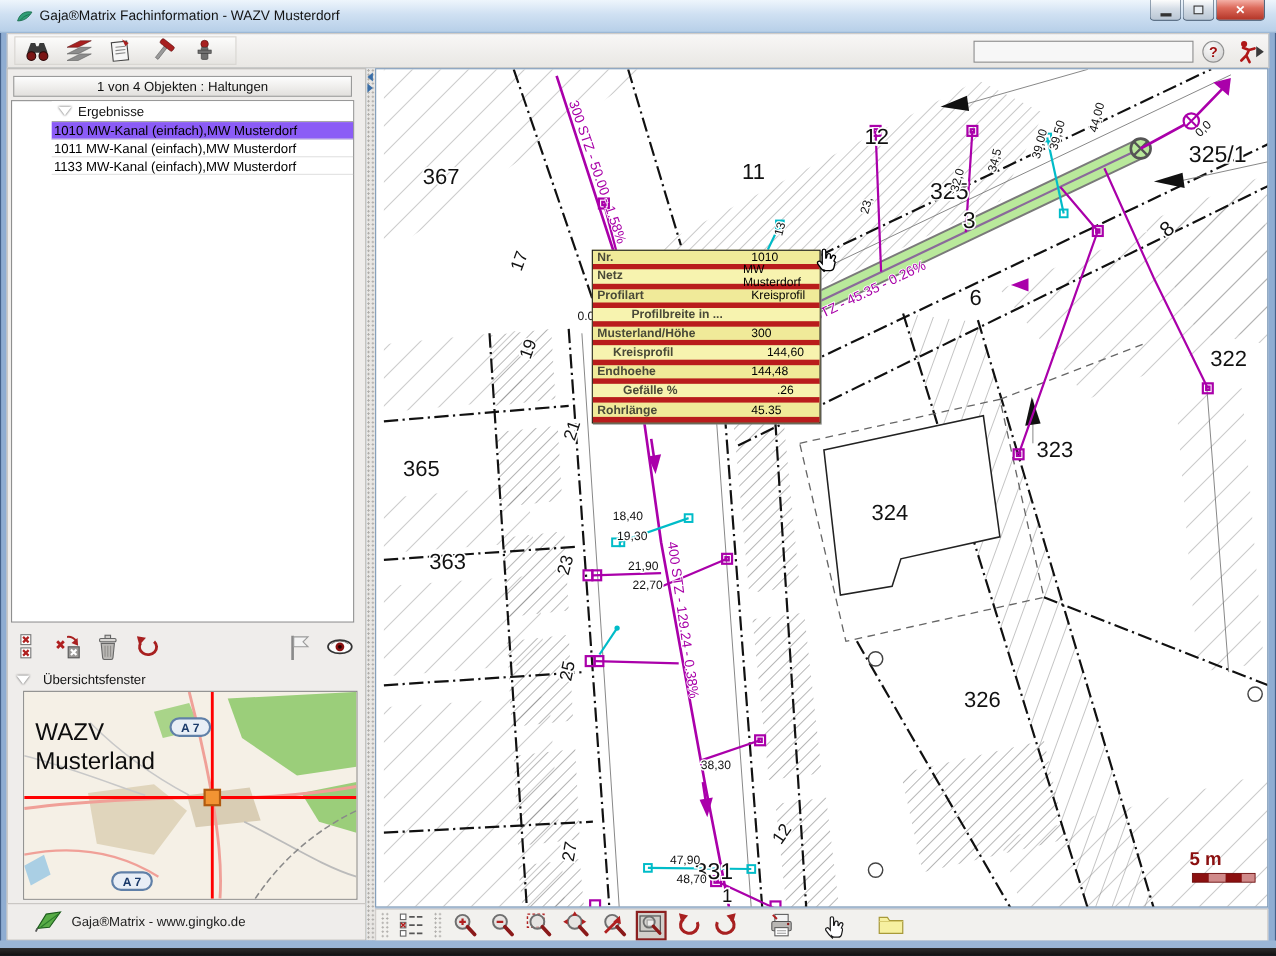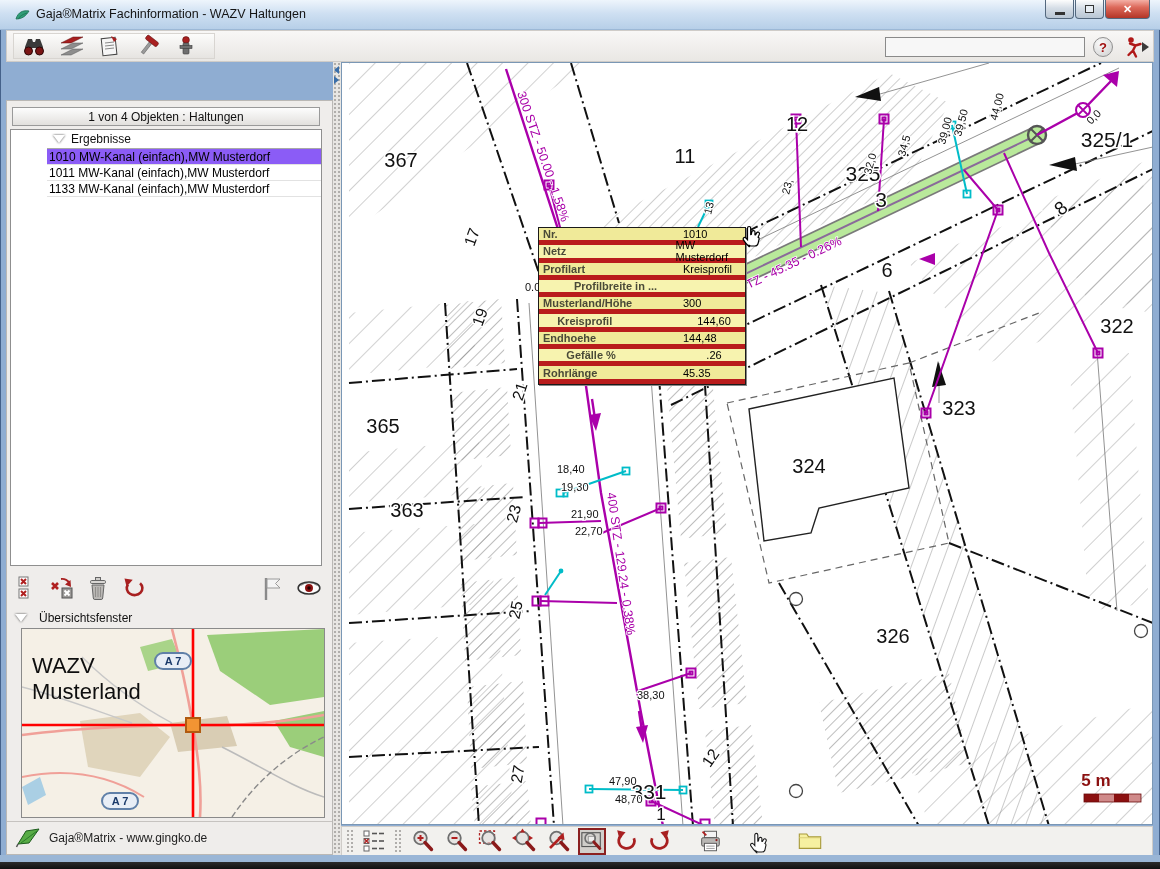--- a/index.html
+++ b/index.html
@@ -26,40 +26,40 @@
              align-items:center;background:linear-gradient(#fcfcfb,#e6e4e1);border:1px solid #d8d5d1;padding:0 6px;}
   .tb-icon{width:28px;height:24px;display:flex;align-items:center;justify-content:center;}
   .quickbar{position:absolute;right:4px;top:4px;display:flex;align-items:center;gap:8px;}
   .search-box{width:200px;height:20px;border:1px solid #8a8a8a;background:#f7f7f7;font-size:12px;padding:0 4px;
               font-family:"Liberation Sans",sans-serif;}
   .help-btn{width:20px;height:20px;border-radius:50%;border:1px solid #909090;
             background:radial-gradient(circle at 35% 30%,#fafafa,#cfcfcf);color:#a01010;font-weight:bold;
             font-size:13px;display:flex;align-items:center;justify-content:center;}
   
   .left-panel{position:absolute;left:6px;top:62px;width:327px;bottom:14px;background:#efedeb;
-              border:1px solid #bab8b5;margin-top:38px;}
+              border:1px solid #bab8b5;}
   .res-title{position:absolute;left:5px;top:6px;right:12px;height:19px;border:1px solid #9a9a9a;
              background:linear-gradient(#fdfdfd,#e2e0dd);font-size:12px;color:#111;display:flex;
              align-items:center;justify-content:center;}
   .res-box{position:absolute;left:3px;top:28px;right:10px;bottom:288px;background:#fff;border:1px solid #8f8f8f;padding-left:36px;}
   .group-header{height:19px;border-bottom:1px solid #a8a8a8;display:flex;align-items:center;gap:6px;
                 padding-left:6px;font-size:12px;color:#111;background:#fff;}
   .tri{width:0;height:0;border-left:6px solid transparent;border-right:6px solid transparent;
        border-top:8px solid #fff;filter:drop-shadow(0 0 1px #444);}
   .list-row{height:16px;line-height:16px;font-size:12px;color:#000;padding-left:2px;
             border-bottom:1px solid #e2e2e2;white-space:nowrap;overflow:hidden;}
   .list-row.sel{background:#8b5cf6;}
   .res-tools{position:absolute;left:6px;right:10px;bottom:250px;height:32px;display:flex;align-items:center;gap:10px;}
   .res-tools .spacer{flex:1;}
   .sm-icon{width:26px;height:26px;display:flex;align-items:center;justify-content:center;}
   .ov-header{position:absolute;left:8px;bottom:228px;height:17px;display:flex;align-items:center;gap:12px;
              font-size:12px;color:#111;}
   .minimap{position:absolute;left:14px;bottom:36px;width:304px;height:190px;border:1px solid #8a8a8a;background:#f5f0e6;}
   .lp-statusbar{position:absolute;left:0;right:0;bottom:0;height:33px;border-top:1px solid #c6c3c0;
-                background:#efedeb;display:flex;align-items:center;gap:8px;padding-left:8px;font-size:12px;color:#222;}
+                background:#efedeb;display:flex;align-items:center;gap:8px;padding-left:24px;font-size:12px;color:#222;}
   
   .splitter{position:absolute;left:333px;top:62px;width:8px;bottom:14px;background:#e8e6e3;
             background-image:radial-gradient(#b0aeab 0.8px,transparent 0.9px);background-size:4px 4px;}
   .split-arrows{position:absolute;left:0;top:2px;width:8px;}
   .split-arrows .a{width:0;height:0;margin:2px 1px;}
   .a-left{border-top:4px solid transparent;border-bottom:4px solid transparent;border-right:5px solid #3a6ea8;}
   .a-right{border-top:4px solid transparent;border-bottom:4px solid transparent;border-left:5px solid #3a6ea8;}
   
   .map-panel{position:absolute;left:341px;top:62px;width:812px;height:763px;background:#ffffff;
              border:1px solid #7a97b5;overflow:hidden;}
@@ -88,21 +88,21 @@
 </head>
 <body>
 
 <div class="window">
 
   <div class="titlebar">
     <svg class="title-icon" viewBox="0 0 18 16">
       <path d="M2 12 C4 5 9 3 15 4 C12 9 8 12 2 12 Z" fill="#2f9e77" stroke="#1c6e50" stroke-width="0.8"></path>
       <path d="M4 12 C7 8 10 7 13 6" stroke="#1c6e50" stroke-width="0.8" fill="none"></path>
     </svg>
-    <span class="title-text">Gaja®Matrix Fachinformation - WAZV Haltungen</span>
+    <span class="title-text">Gaja®Matrix Fachinformation - WAZV Musterdorf</span>
     <div class="winbtns">
       <div class="winbtn">
           <span class="glyph-min"></span>
         </div>
       <div class="winbtn">
           <span class="glyph-restore"></span>
         </div>
       <div class="winbtn close">✕</div>
     </div>
   </div>

